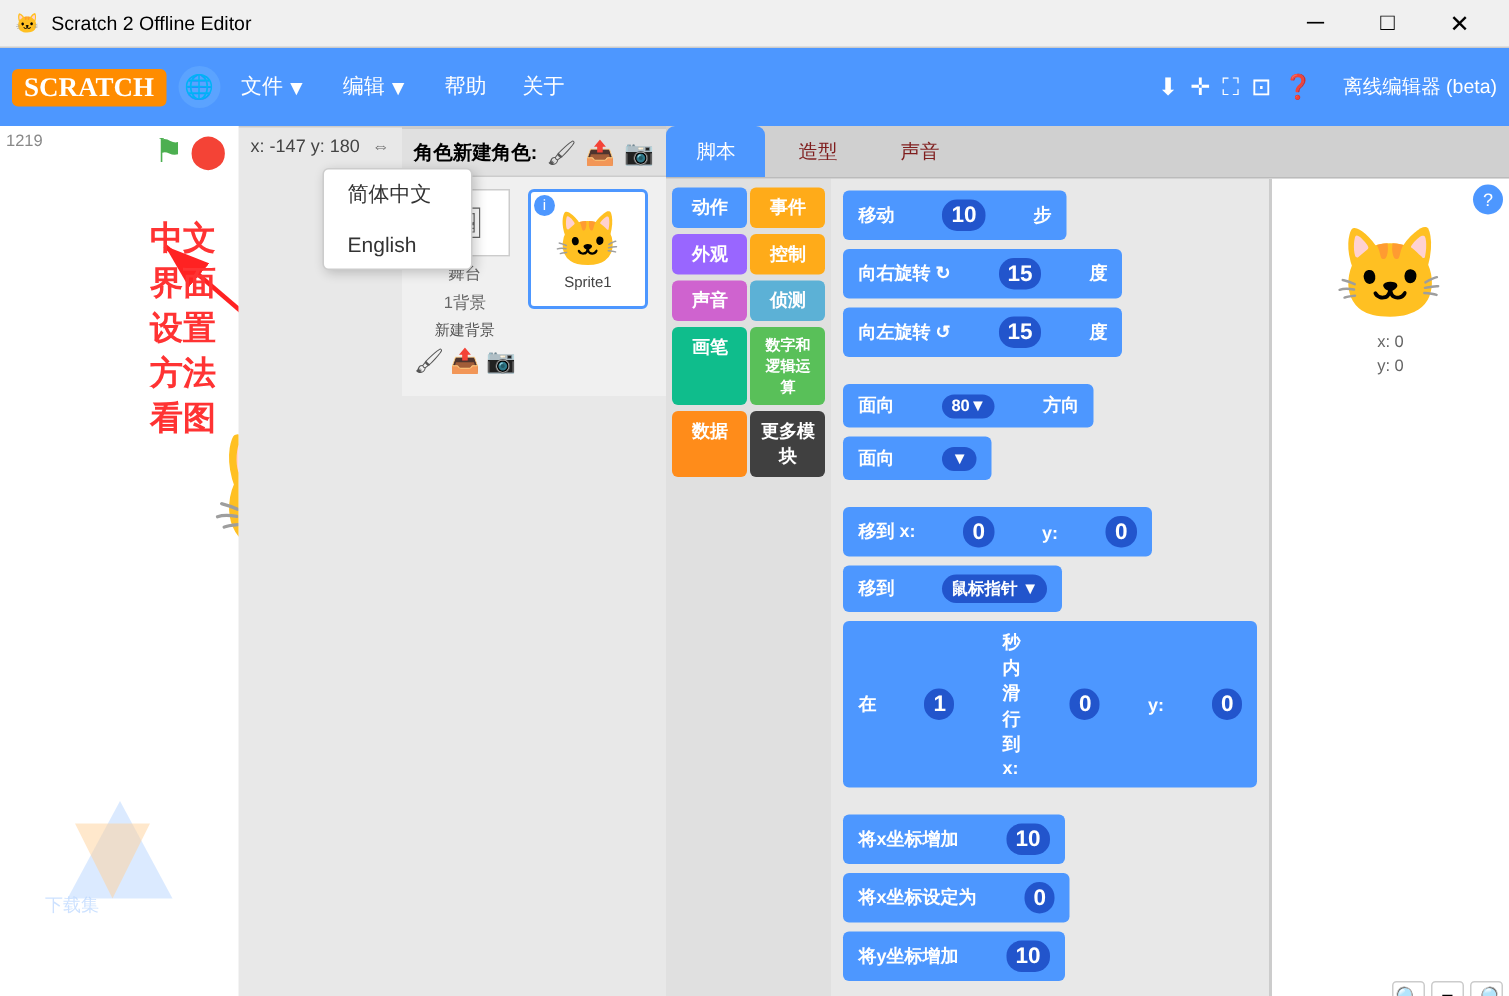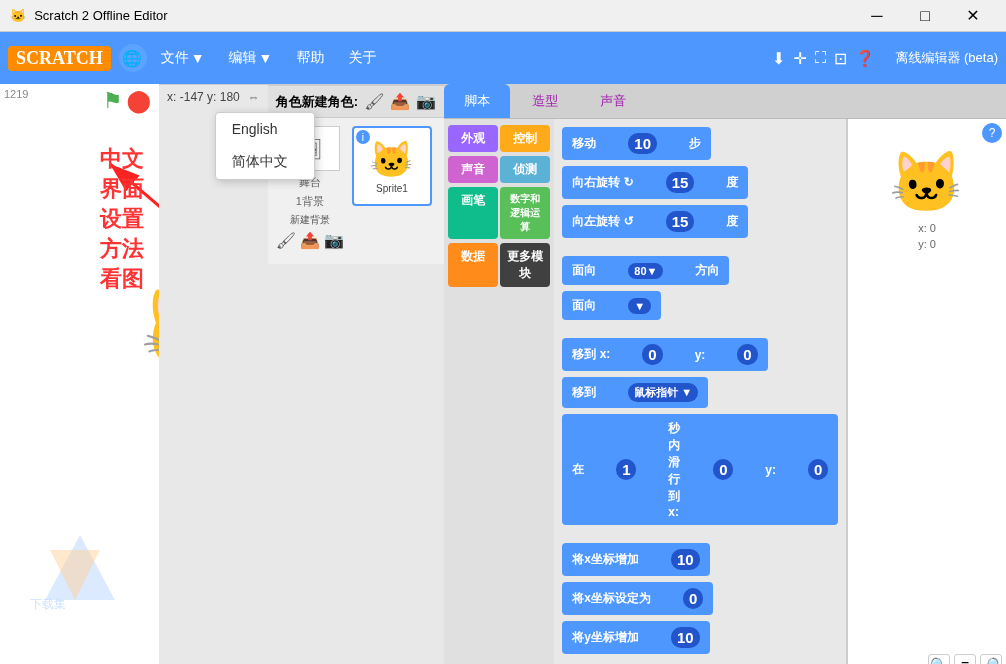--- a/index.html
+++ b/index.html
@@ -219,21 +219,21 @@
       display: flex;
       background: #d0d0d0;
       border-bottom: 1px solid #bbb;
     }
     .tab {
       padding: 8px 20px;
       cursor: pointer;
       font-size: 13px;
       border-radius: 6px 6px 0 0;
       background: #d0d0d0;
-      color: #a21caf;
+      color: #7f1d1d;
       margin-right: 2px;
     }
     .tab.active {
       background: #4d97ff;
       color: white;
       text-align: center;
     }
     
     
     .blocks-area {
@@ -396,22 +396,22 @@
     <button class="title-bar-btn close">✕</button>
   </div>
 </div>
 
 <div class="menu-bar">
   <div class="scratch-logo">SCRATCH</div>
   <div style="position:relative;">
     <button class="globe-btn">🌐</button>
 
     <div class="dropdown-menu">
+      <div class="dropdown-item">简体中文</div>
       <div class="dropdown-item">English</div>
-      <div class="dropdown-item">简体中文</div>
     </div>
   </div>
   <div class="menu-item">
     <span>文件</span>
     <span>▼</span>
   </div>
   <div class="menu-item">
     <span>编辑</span>
     <span>▼</span>
   </div>
@@ -507,20 +507,24 @@
     <div class="tabs-row">
       <div class="tab active">脚本</div>
       <div class="tab">造型</div>
       <div class="tab">声音</div>
     </div>
 
     <div class="blocks-area">
 
       <div class="category-sidebar">
         <div class="cat-row">
+          <div class="cat-item cat-motion">动作</div>
+          <div class="cat-item cat-events">事件</div>
+        </div>
+        <div class="cat-row">
           <div class="cat-item cat-looks">外观</div>
           <div class="cat-item cat-control">控制</div>
         </div>
         <div class="cat-row">
           <div class="cat-item cat-sound">声音</div>
           <div class="cat-item cat-sensing">侦测</div>
         </div>
         <div class="cat-row">
           <div class="cat-item cat-pen">画笔</div>
           <div class="cat-item cat-operators" style="font-size:10px;">数字和逻辑运算</div>

